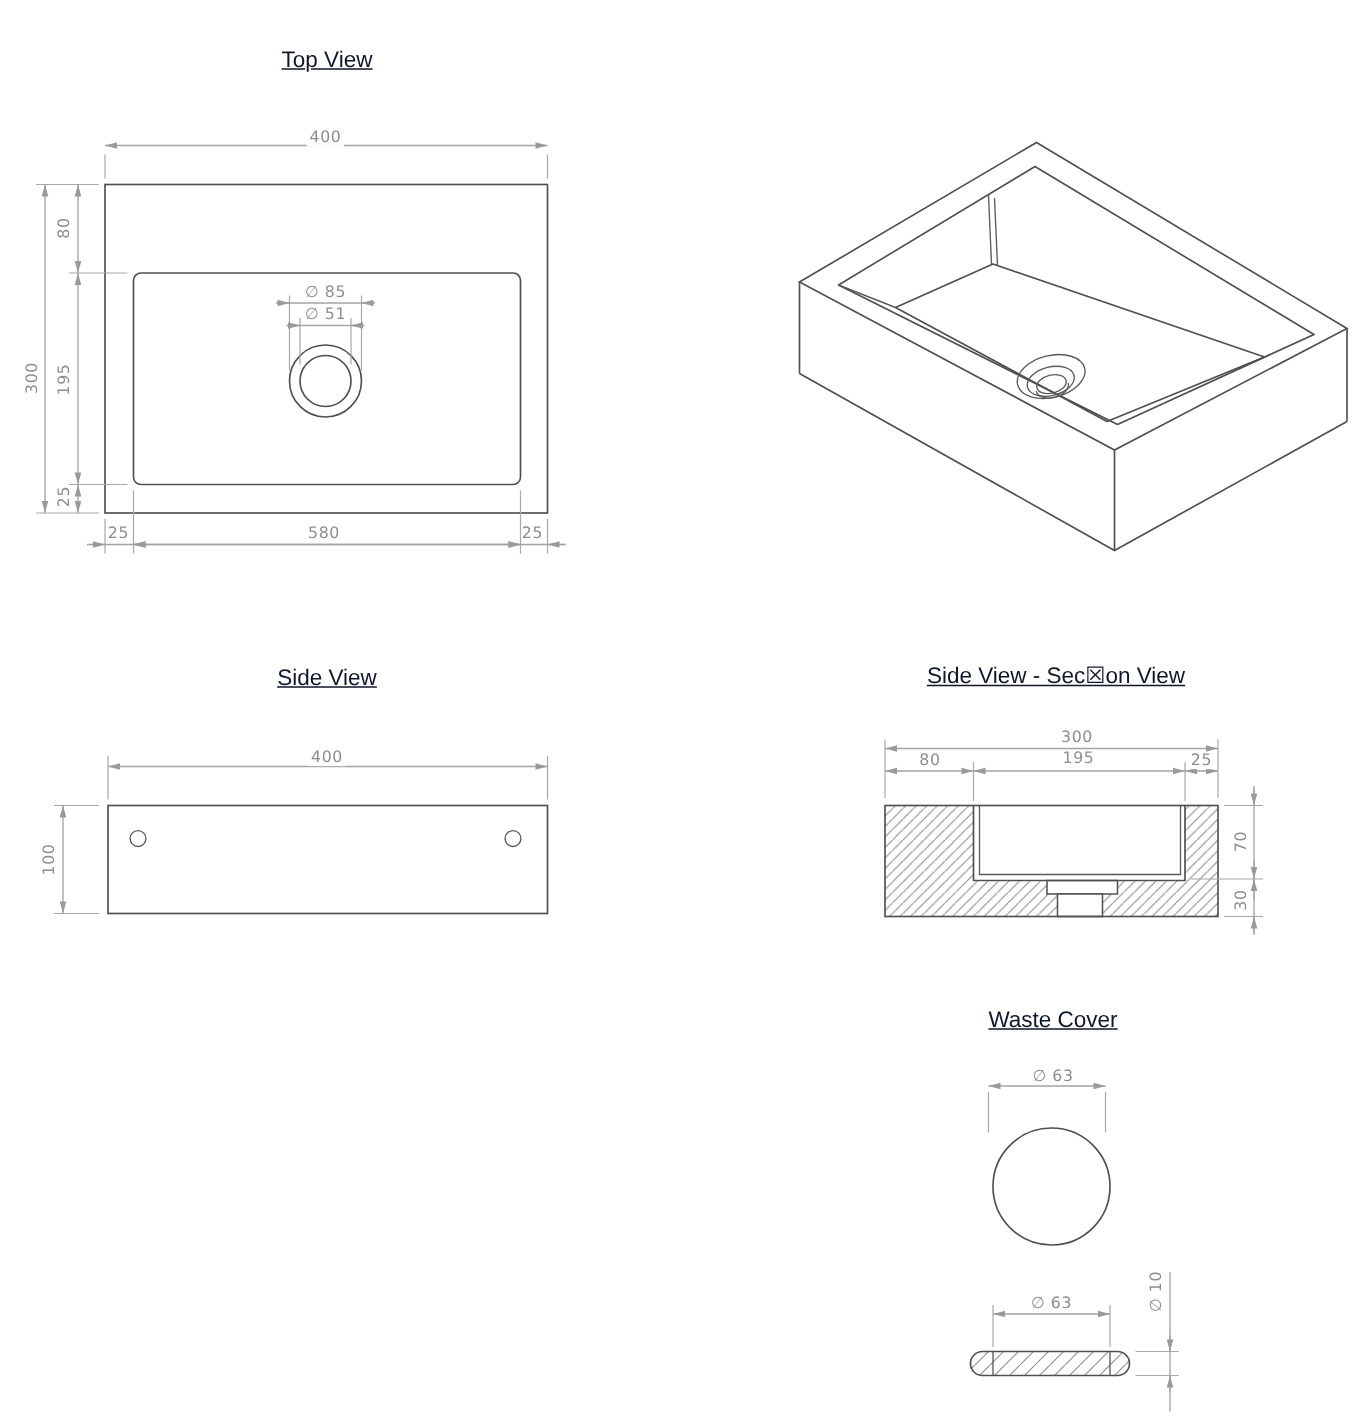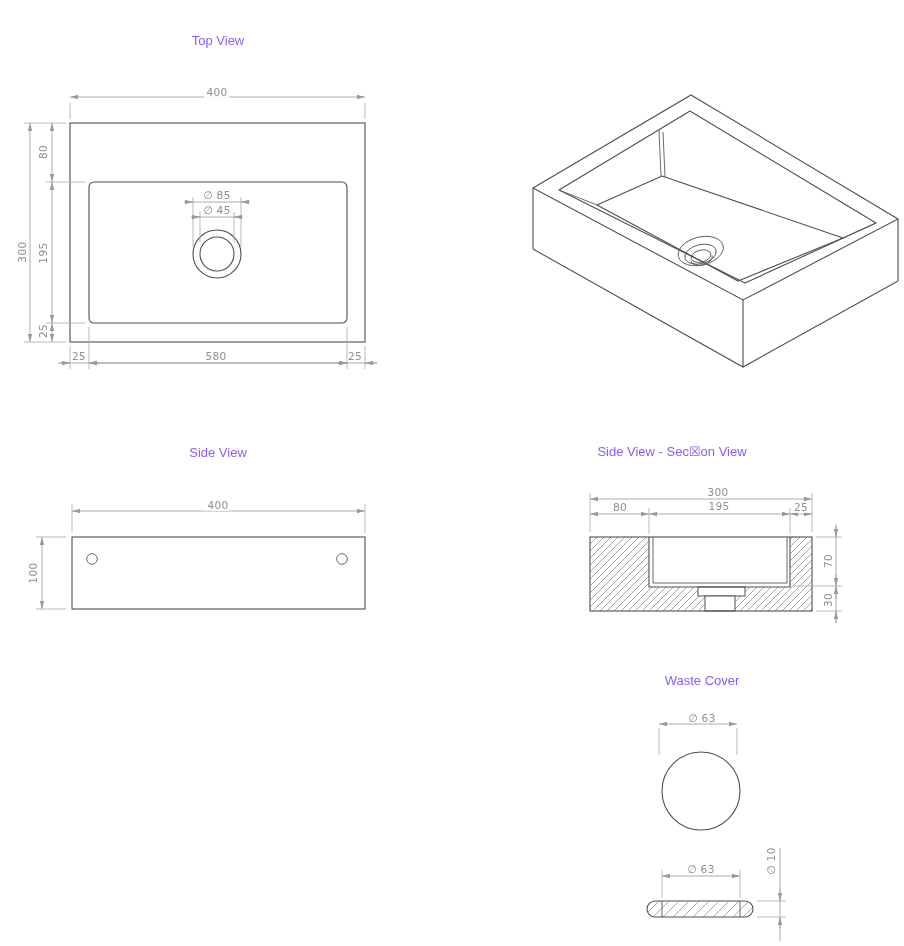--- a/index.html
+++ b/index.html
@@ -1,20 +1,20 @@
 <!DOCTYPE html>
 <html><head>
 <meta charset="utf-8">
 <style>
   html,body{margin:0;padding:0;background:#ffffff;}
   .canvas{position:relative;width:904px;height:946px;background:#ffffff;overflow:hidden;
           font-family:"DejaVu Sans",sans-serif;}
   .canvas svg{position:absolute;left:0;top:0;}
   .label{position:absolute;transform:translate(-50%,-50%);line-height:1;white-space:nowrap;}
-  .title{font-family:"Liberation Sans",sans-serif;font-size:13px;color:#8b5cf6;font-weight:400;}
+  .title{font-family:"Liberation Sans",sans-serif;font-size:15px;color:#0f172a;font-weight:400;text-decoration:underline;}
   .dim{font-size:10.5px;color:#8e8e8e;letter-spacing:0.4px;}
   .bg{background:#ffffff;padding:0 2px;}
   .v{transform:translate(-50%,-50%) rotate(-90deg);}
   .o{stroke:#4f4f4f;stroke-width:1.1;fill:none;}
   .o2{stroke:#5a5a5a;stroke-width:0.9;fill:none;}
   .d{stroke:#a3a3a3;stroke-width:0.9;fill:none;}
   .e{stroke:#a8a8a8;stroke-width:0.8;fill:none;}
 </style>
 </head>
 <body>
@@ -123,33 +123,33 @@
       <path class="d" marker-start="url(#as)" marker-end="url(#ae)" d="M662,876 H740"></path>
       <path class="d" d="M780,848 V941"></path>
       <path class="d" marker-end="url(#ae)" d="M780,890 V901"></path>
       <path class="d" marker-end="url(#ae)" d="M780,928 V917"></path>
     </g>
   </g>
 </svg>
 
 <div class="label title" style="left:218px;top:40px">Top View</div>
 <div class="label title" style="left:218px;top:452px">Side View</div>
-<div class="label title" style="left:672px;top:451px">Side View - Sec☒on View</div>
+<div class="label title" style="left:704px;top:451px">Side View - Sec☒on View</div>
 <div class="label title" style="left:702px;top:680px">Waste Cover</div>
 
 <div class="label dim bg" style="left:217px;top:92px">400</div>
 <div class="label dim v" style="left:22px;top:252px">300</div>
 <div class="label dim v" style="left:43px;top:152px">80</div>
 <div class="label dim v" style="left:43px;top:253px">195</div>
 <div class="label dim v" style="left:43px;top:331px">25</div>
 <div class="label dim" style="left:79px;top:356px">25</div>
 <div class="label dim" style="left:216px;top:356px">580</div>
 <div class="label dim" style="left:355px;top:356px">25</div>
 <div class="label dim" style="left:217px;top:195px">∅ 85</div>
-<div class="label dim" style="left:217px;top:210px">∅ 45</div>
+<div class="label dim" style="left:217px;top:210px">∅ 51</div>
 
 <div class="label dim bg" style="left:218px;top:505px">400</div>
 <div class="label dim v" style="left:33px;top:573px">100</div>
 
 <div class="label dim bg" style="left:718px;top:492px">300</div>
 <div class="label dim bg" style="left:620px;top:507px">80</div>
 <div class="label dim bg" style="left:719px;top:506px">195</div>
 <div class="label dim bg" style="left:801px;top:507px">25</div>
 <div class="label dim v" style="left:828px;top:561px">70</div>
 <div class="label dim v" style="left:828px;top:600px">30</div>

